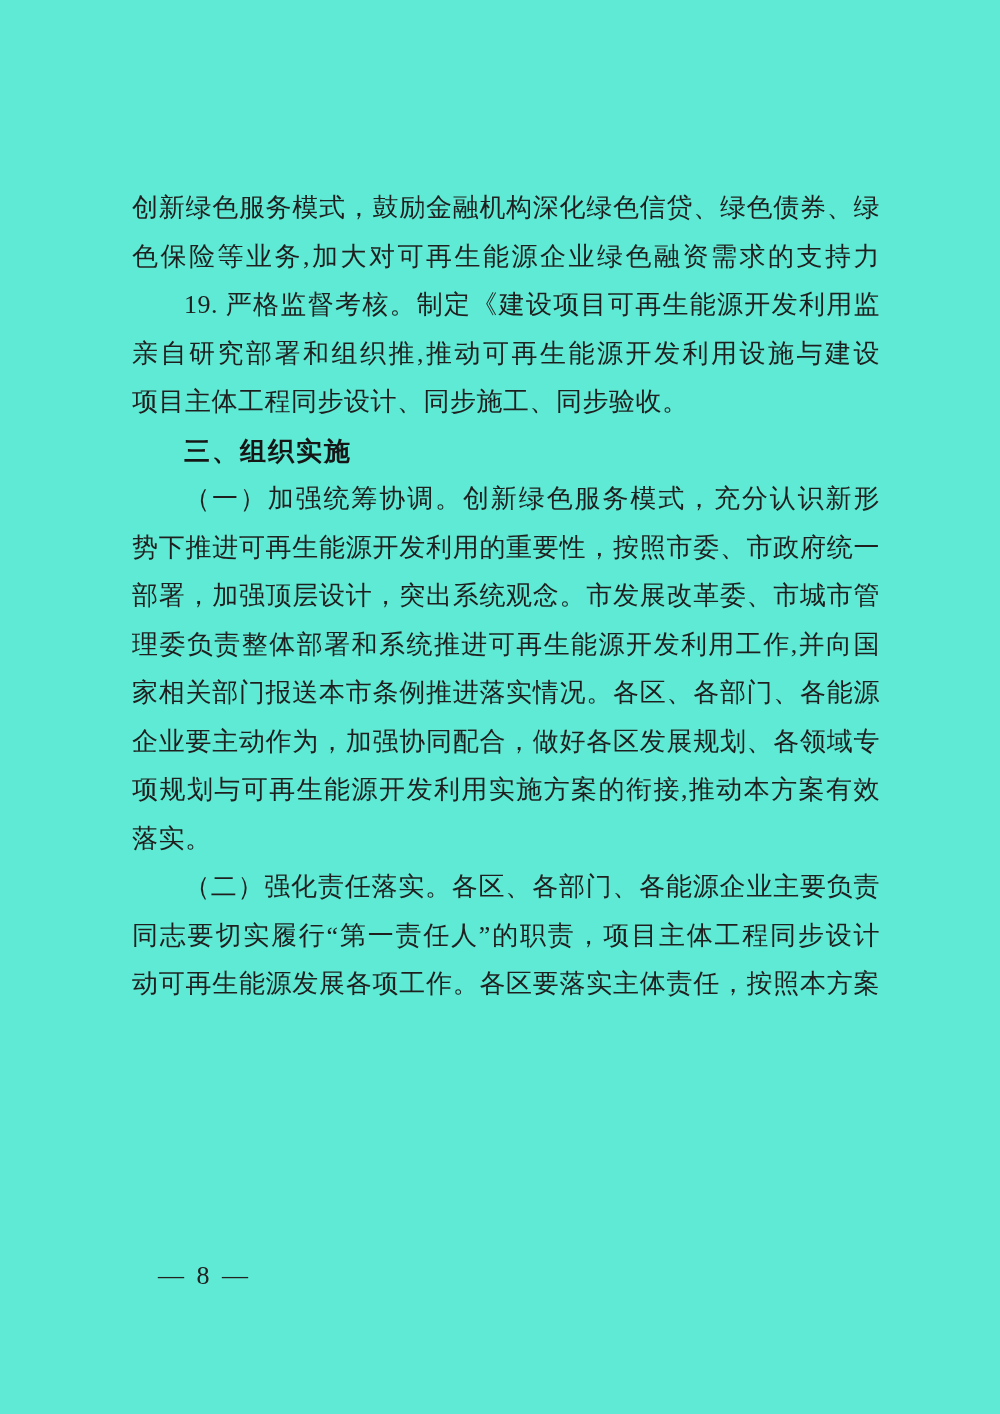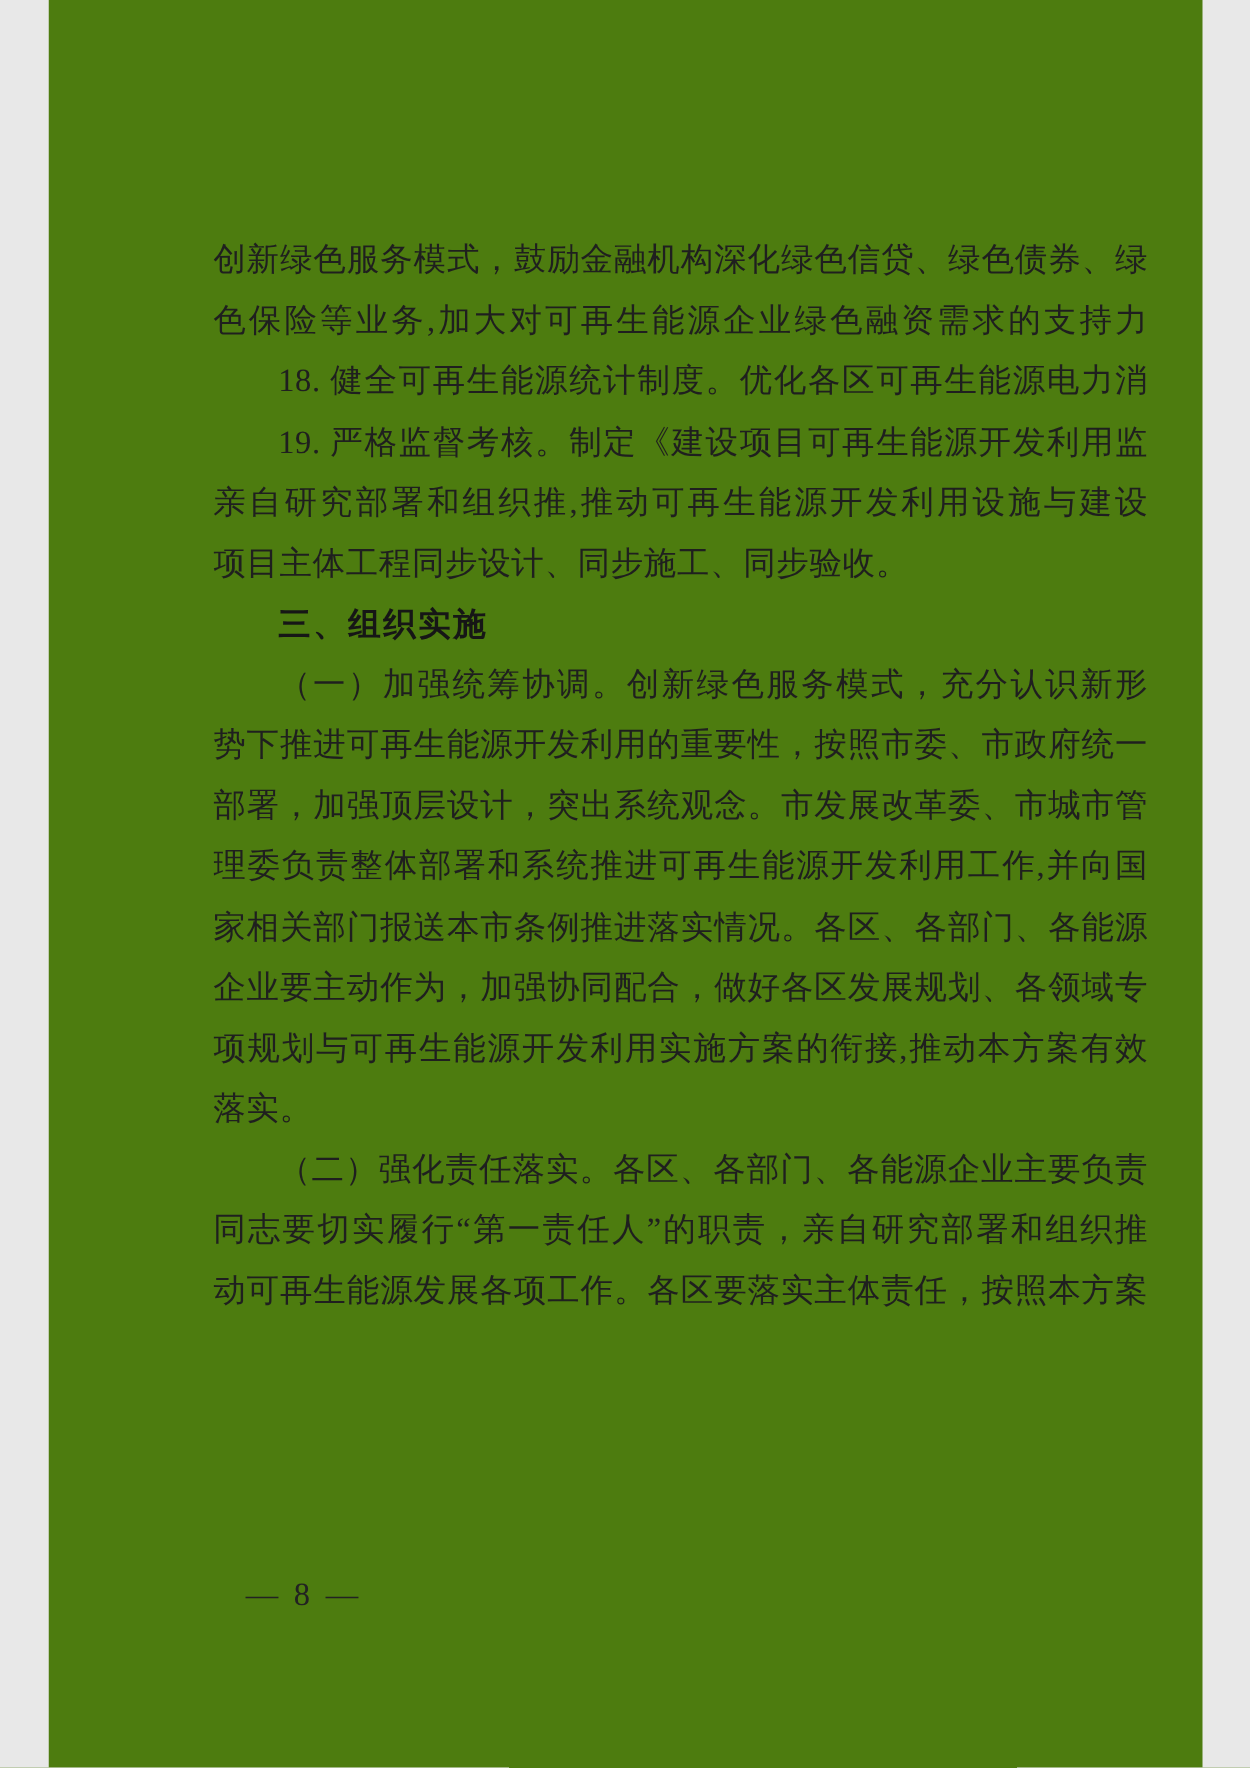--- a/index.html
+++ b/index.html
@@ -2,24 +2,24 @@
 <html><head>
 <meta charset="utf-8">
 <style>
   html, body {
     margin: 0;
     padding: 0;
     background: #e8e8e8;
   }
   .page {
     position: relative;
-    width: 923px;
+    width: 1000px;
     height: 1414px;
     margin: 0 auto;
-    background: #4d7c0f;
+    background: #5eead4;
     overflow: hidden;
     text-decoration: underline;
   }
   .text-block {
     position: absolute;
     left: 132px;
     top: 184px;
     width: 748px;
     font-family: "Liberation Serif", "DejaVu Serif", serif;
     font-size: 26px;
@@ -58,31 +58,30 @@
     letter-spacing: 3px;
   }
 </style>
 </head>
 <body>
 
 <div class="page">
   <div class="text-block">
       <div class="line fill">创新绿色服务模式，鼓励金融机构深化绿色信贷、绿色债券、绿</div>
       <div class="line fill">色保险等业务,加大对可再生能源企业绿色融资需求的支持力度。</div>
-      <div class="line fill indent">18. 健全可再生能源统计制度。优化各区可再生能源电力消</div>
       <div class="line fill indent">19. 严格监督考核。制定《建设项目可再生能源开发利用监</div>
       <div class="line fill">亲自研究部署和组织推,推动可再生能源开发利用设施与建设</div>
       <div class="line">项目主体工程同步设计、同步施工、同步验收。</div>
       <div class="line indent heading">三、组织实施</div>
       <div class="line fill indent">（一）加强统筹协调。创新绿色服务模式，充分认识新形</div>
       <div class="line fill">势下推进可再生能源开发利用的重要性，按照市委、市政府统一</div>
       <div class="line fill">部署，加强顶层设计，突出系统观念。市发展改革委、市城市管</div>
       <div class="line fill">理委负责整体部署和系统推进可再生能源开发利用工作,并向国</div>
       <div class="line fill">家相关部门报送本市条例推进落实情况。各区、各部门、各能源</div>
       <div class="line fill">企业要主动作为，加强协同配合，做好各区发展规划、各领域专</div>
       <div class="line fill">项规划与可再生能源开发利用实施方案的衔接,推动本方案有效</div>
       <div class="line">落实。</div>
       <div class="line fill indent">（二）强化责任落实。各区、各部门、各能源企业主要负责</div>
-      <div class="line fill">同志要切实履行“第一责任人”的职责，亲自研究部署和组织推</div>
+      <div class="line fill">同志要切实履行“第一责任人”的职责，项目主体工程同步设计</div>
       <div class="line fill">动可再生能源发展各项工作。各区要落实主体责任，按照本方案</div>
     </div>
   <div class="footer">— 8 —</div>
 </div>
 
 </body></html>

